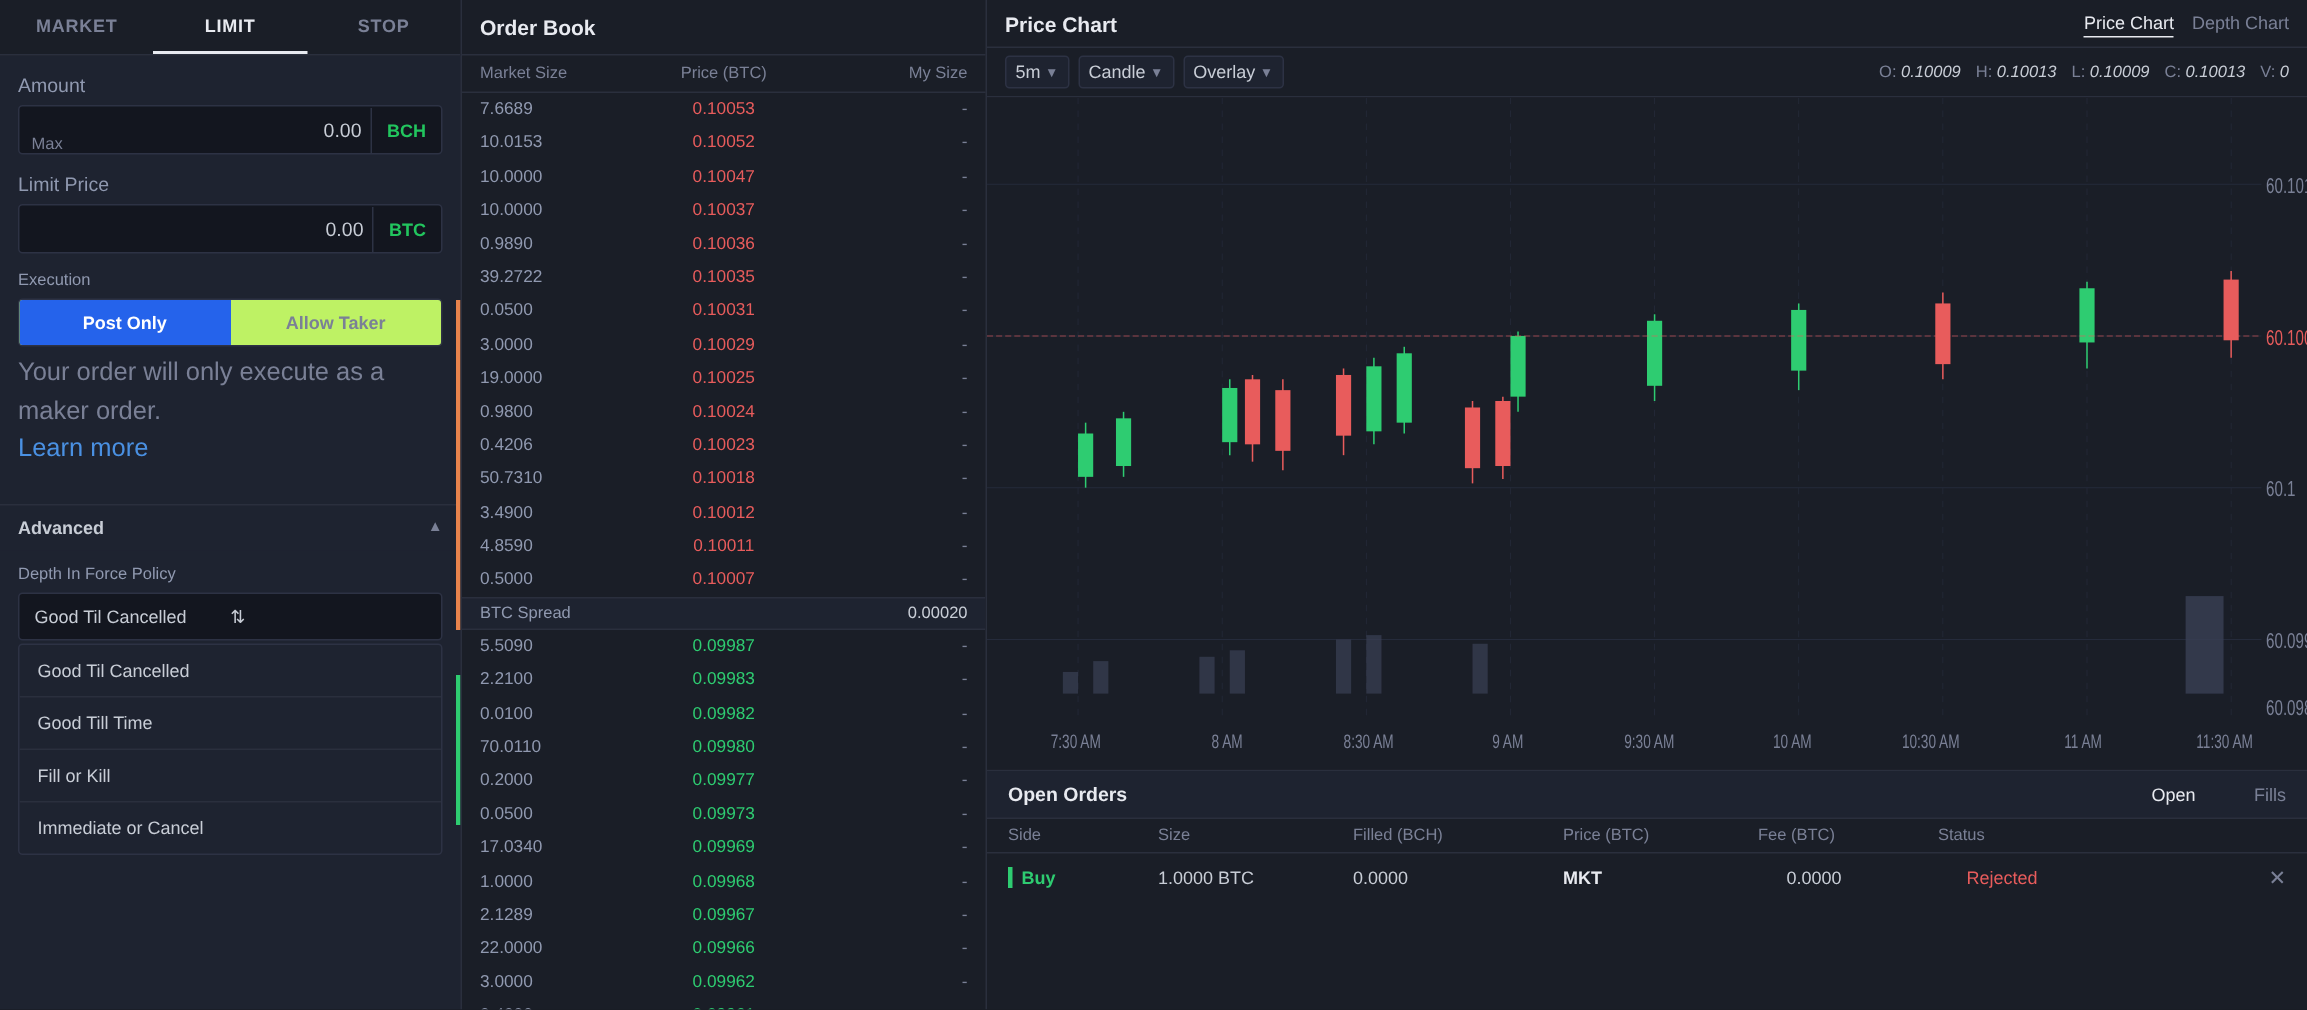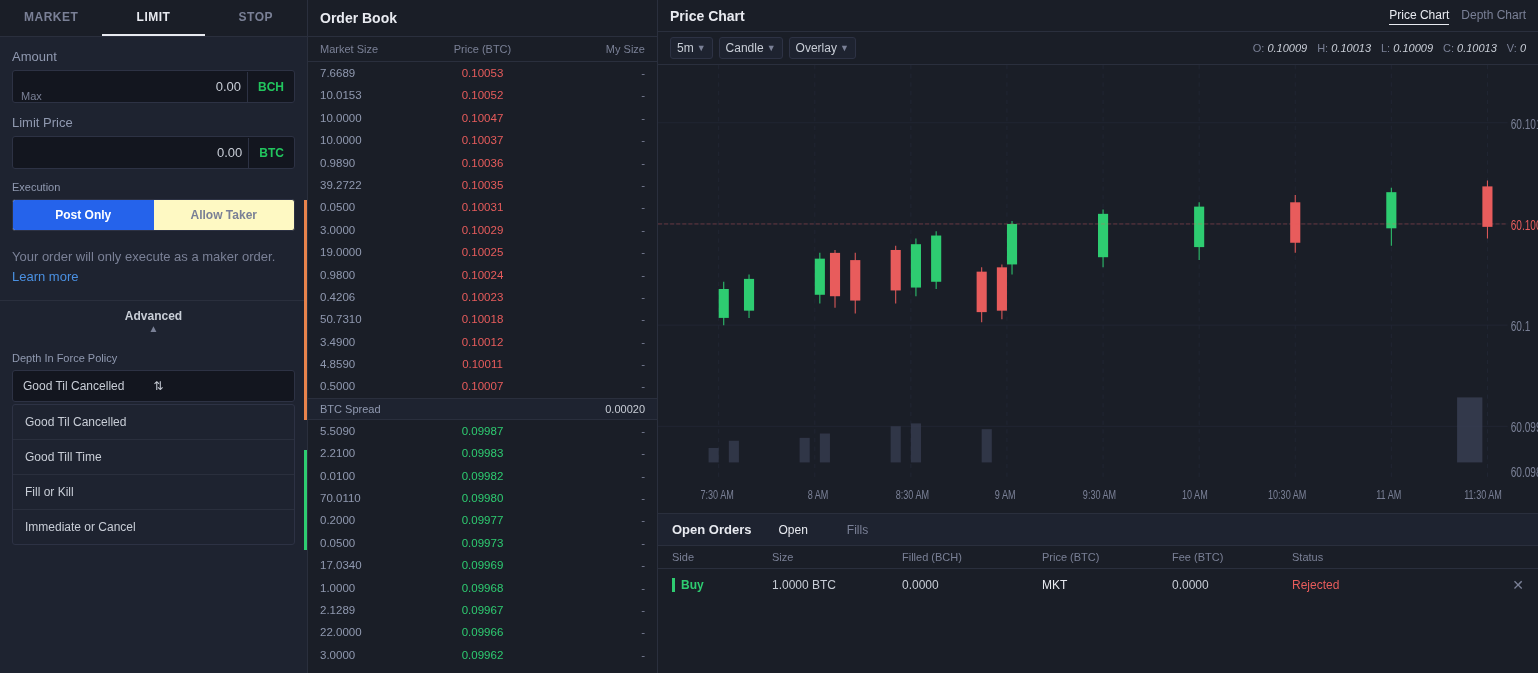--- a/index.html
+++ b/index.html
@@ -89,61 +89,60 @@
       border-left: 1px solid #2d3244;
       font-weight: 600;
     }
     .execution-label {
       color: #9099b0;
       font-size: 11px;
       margin-bottom: 6px;
     }
     .execution-toggle {
       display: flex;
-      background: #fef9c3;
+      background: #bef264;
       border: 1px solid #2d3244;
       border-radius: 3px;
-      margin-bottom: 16px;
+      margin-bottom: 4px;
       overflow: hidden;
     }
     .toggle-btn {
       flex: 1;
       padding: 8px 0;
       text-align: center;
       font-size: 12px;
       font-weight: 600;
       cursor: pointer;
       color: #7a8096;
     }
     .toggle-btn.active {
       background: #2563eb;
       color: #fff;
     }
     .maker-info {
-      font-size: 13px;
-      color: #7a8096;
-      margin-bottom: 14px;
+      font-size: 17px;
+      color: #7a8096;
+      margin-bottom: 24px;
       line-height: 1.5;
     }
     .maker-info a {
       color: #4a90e2;
       text-decoration: none;
     }
     .advanced-header {
       display: flex;
       align-items: center;
       justify-content: space-between;
       padding: 8px 0;
       border-top: 1px solid #2a2f3d;
       margin: 0 -12px;
       padding-left: 12px;
       padding-right: 12px;
       cursor: pointer;
       background: #1e2330;
-      flex-direction: column;
     }
     .advanced-title {
       color: #c8cdd6;
       font-size: 12px;
       font-weight: 600;
     }
     .chevron {
       color: #7a8096;
       font-size: 10px;
     }
@@ -321,20 +320,21 @@
     
     .open-orders-panel {
       height: 160px;
       border-top: 1px solid #2a2f3d;
       display: flex;
       flex-direction: column;
     }
     .oo-header {
       display: flex;
       align-items: center;
+      justify-content: space-between;
       padding: 8px 14px;
       border-bottom: 1px solid #2a2f3d;
       background: #1e2330;
     }
     .oo-title {
       font-size: 13px;
       font-weight: 600;
       color: #e8eaf0;
     }
     .oo-tabs {
@@ -385,21 +385,21 @@
       height: 14px;
       background: #2ecc71;
       display: inline-block;
     }
     .oo-cell {
       font-size: 12px;
       color: #c8cdd6;
     }
     .oo-cell-size { width: 130px; }
     .oo-cell-filled { width: 140px; }
-    .oo-cell-price { width: 130px; font-weight: 400; color: #e8eaf0; }
+    .oo-cell-price { width: 149px; font-weight: 700; color: #e8eaf0; }
     .oo-cell-fee { width: 120px; }
     .oo-cell-status { flex: 1; color: #e85c5c; }
     .oo-close-btn {
       color: #7a8096;
       cursor: pointer;
       font-size: 14px;
       margin-left: 8px;
     }
 
     

